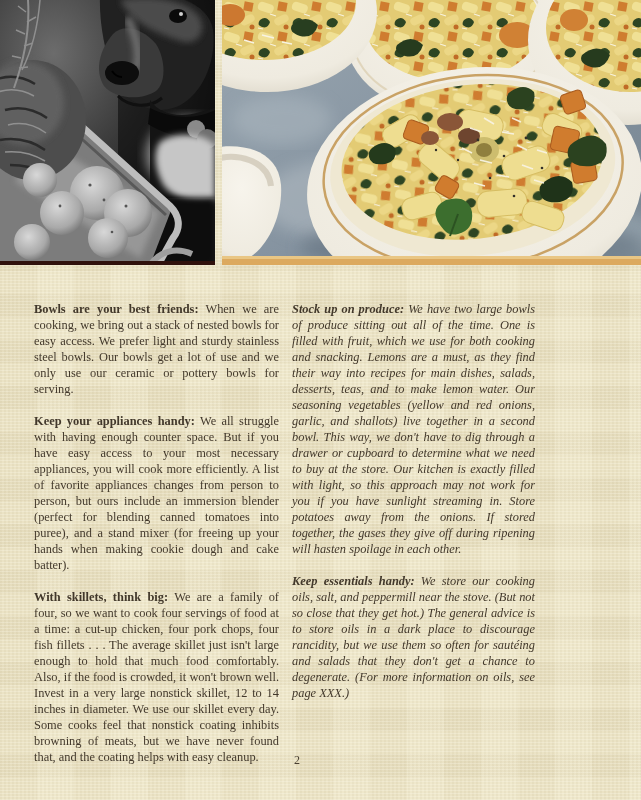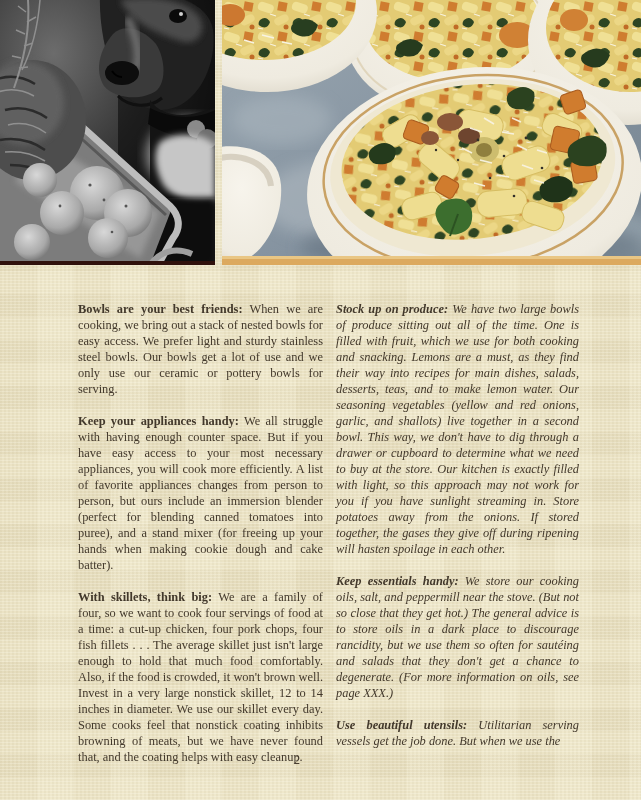--- a/index.html
+++ b/index.html
@@ -15,21 +15,21 @@
       repeating-linear-gradient(90deg, rgba(135,115,65,.05) 0 2px, rgba(0,0,0,0) 2px 4px),
       repeating-linear-gradient(90deg, rgba(0,0,0,0) 0 37px, rgba(255,250,228,.22) 37px 74px),
       repeating-linear-gradient(0deg, rgba(0,0,0,0) 0 23px, rgba(140,118,66,.06) 23px 46px);
   }
   .photo-row{display:flex;height:265px;}
   .photo-left{width:215px;height:265px;flex:none;}
   .photo-gap{width:7px;flex:none;}
   .photo-right{flex:1;height:265px;}
   .photo-left svg,.photo-right svg{display:block;width:100%;height:100%;}
   .content{
-    display:flex;gap:13px;margin:36px 0 0 78px;
+    display:flex;gap:13px;margin:36px 0 0 34px;
     color:#42382b;
   }
   .col{width:245px;flex:none;}
   .col-right{width:243px;font-style:italic;}
   .para{
     margin:0 0 16px 0;
     font-size:12.4px;line-height:16px;
     text-align:justify;
     -webkit-hyphens:auto;hyphens:auto;
   }
@@ -256,18 +256,17 @@
 
   <div class="content">
     <div class="col">
       <p class="para"><span class="lead">Bowls are your best friends:</span> <span>When we are cooking, we bring out a stack of nested bowls for easy access. We prefer light and sturdy stainless steel bowls. Our bowls get a lot of use and we only use our ceramic or pottery bowls for serving.</span></p>
       <p class="para"><span class="lead">Keep your appliances handy:</span> <span>We all struggle with having enough counter space. But if you have easy access to your most necessary appliances, you will cook more efficiently. A list of favorite appliances changes from person to person, but ours include an immersion blender (perfect for blending canned tomatoes into puree), and a stand mixer (for freeing up your hands when making cookie dough and cake batter).</span></p>
       <p class="para"><span class="lead">With skillets, think big:</span> <span>We are a family of four, so we want to cook four servings of food at a time: a cut-up chicken, four pork chops, four fish fillets . . . The average skillet just isn't large enough to hold that much food comfortably. Also, if the food is crowded, it won't brown well. Invest in a very large nonstick skillet, 12 to 14 inches in diameter. We use our skillet every day. Some cooks feel that nonstick coating inhibits browning of meats, but we have never found that, and the coating helps with easy cleanup.</span></p>
     </div>
     <div class="col col-right">
       <p class="para"><span class="lead">Stock up on produce:</span> <span>We have two large bowls of produce sitting out all of the time. One is filled with fruit, which we use for both cooking and snacking. Lemons are a must, as they find their way into recipes for main dishes, salads, desserts, teas, and to make lemon water. Our seasoning vegetables (yellow and red onions, garlic, and shallots) live together in a second bowl. This way, we don't have to dig through a drawer or cupboard to determine what we need to buy at the store. Our kitchen is exactly filled with light, so this approach may not work for you if you have sunlight streaming in. Store potatoes away from the onions. If stored together, the gases they give off during ripening will hasten spoilage in each other.</span></p>
       <p class="para"><span class="lead">Keep essentials handy:</span> <span>We store our cooking oils, salt, and peppermill near the stove. (But not so close that they get hot.) The general advice is to store oils in a dark place to discourage rancidity, but we use them so often for sautéing and salads that they don't get a chance to degenerate. (For more information on oils, see page XXX.)</span></p>
-      <p class="para"><span class="lead">Use beautiful utensils:</span> <span>Utilitarian serving vessels get the job done. But when we use the</span></p>
     </div>
   </div>
 
   <div class="folio">2</div>
 </div>
 
 </body></html>

